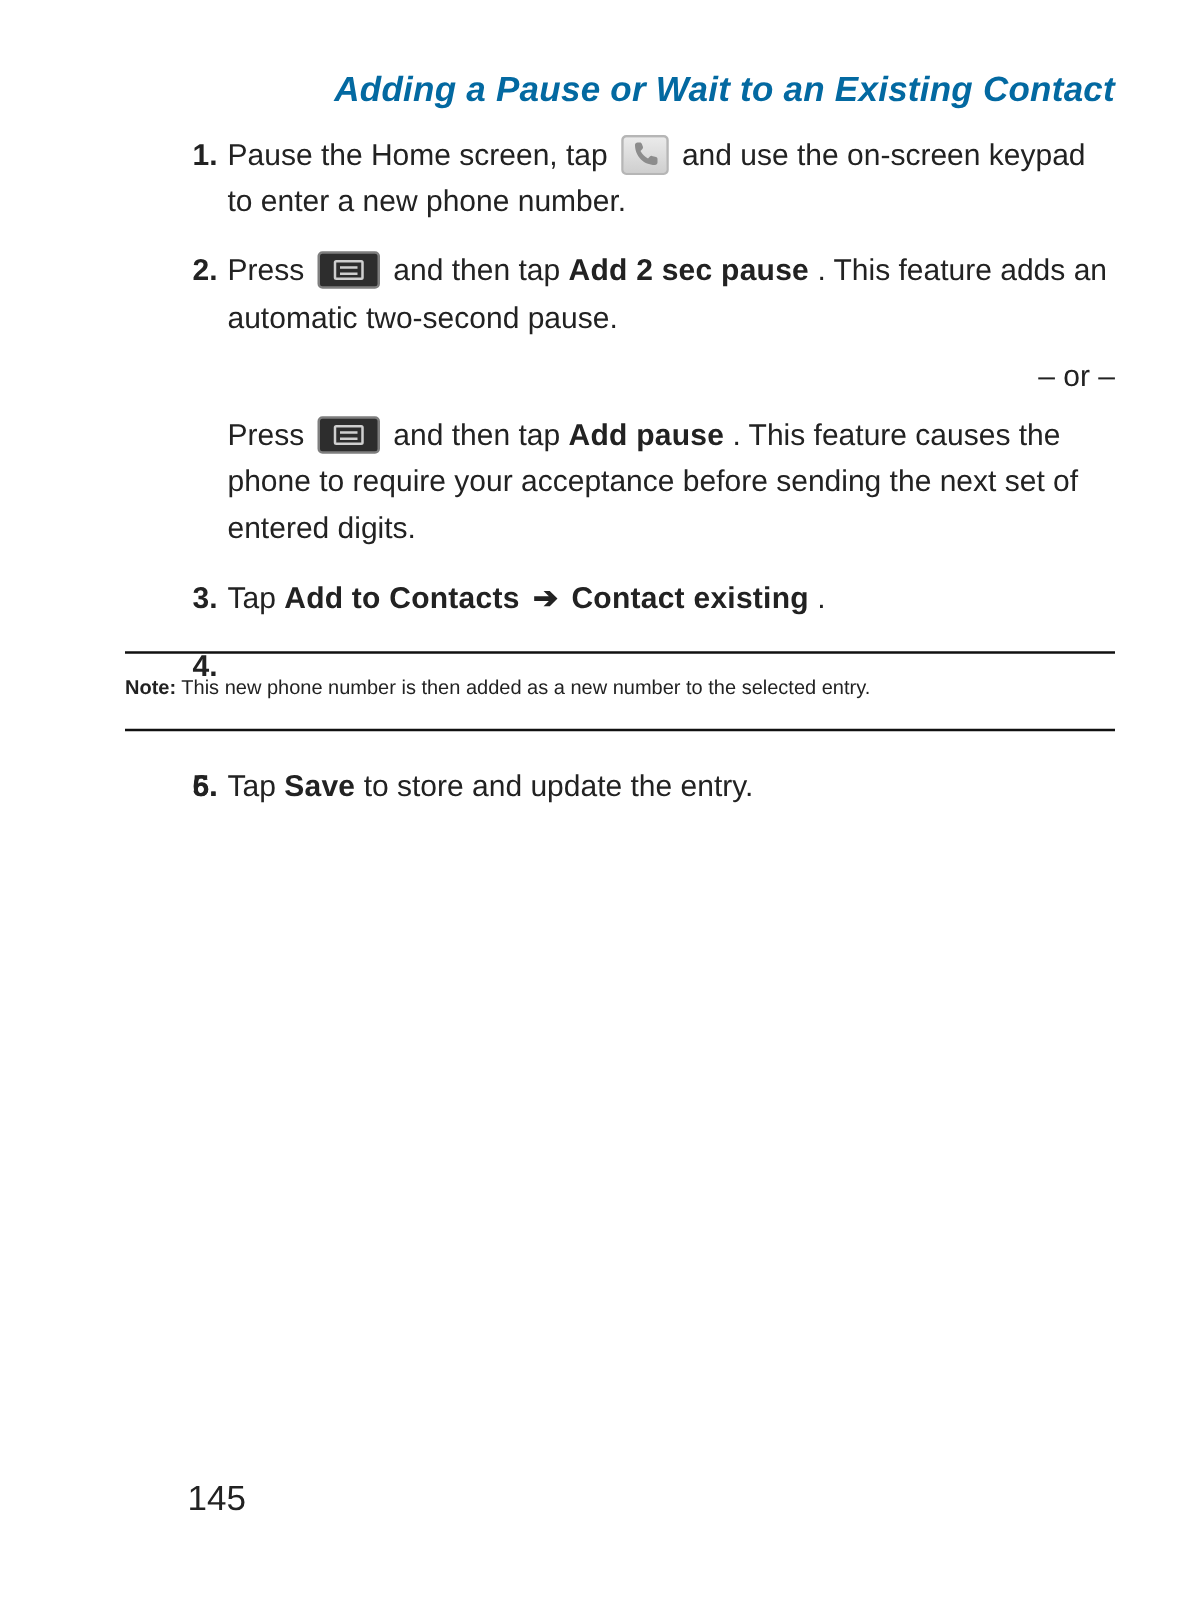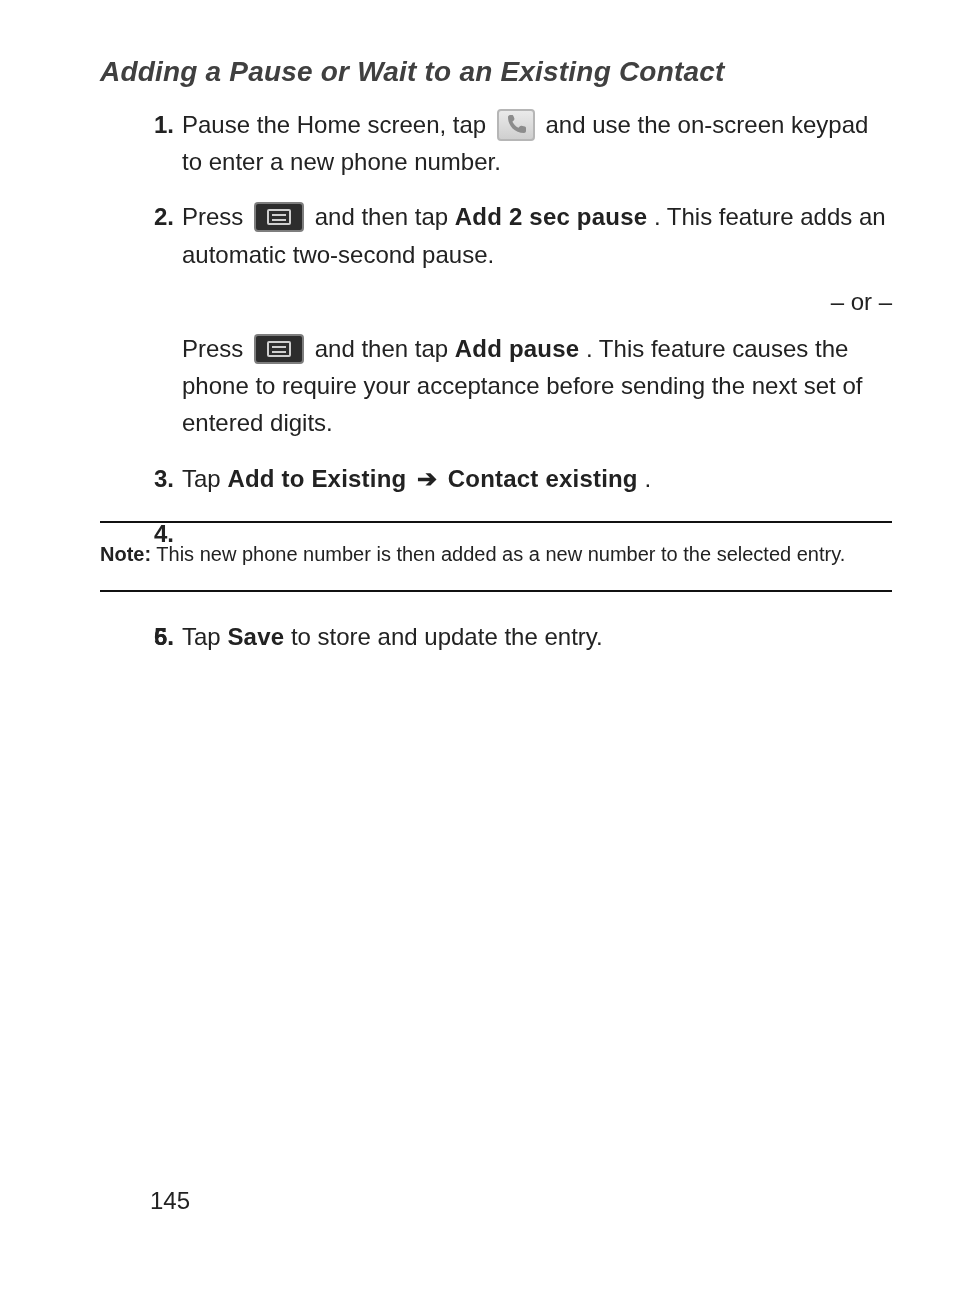--- a/index.html
+++ b/index.html
@@ -15,24 +15,25 @@
     color: #222;
   }
   .page {
     padding: 56px 62px 0 100px;
     box-sizing: border-box;
   }
   h2.section-title {
     font-family: "Arial Black", Arial, Helvetica, sans-serif;
     font-weight: 900;
     font-style: italic;
-    color: #404040;
+    color: #0369a1;
     font-size: 28px;
     margin: 0 0 18px 0;
     letter-spacing: 0.2px;
+    text-align: right;
   }
   ol.steps {
     list-style: none;
     margin: 0;
     padding: 0 0 0 34px;
   }
   ol.steps > li {
     position: relative;
     margin: 0 0 18px 0;
     padding-left: 48px;
@@ -110,37 +111,37 @@
   }
   .icon-menu .bars::before { top: 3px; }
   .icon-menu .bars::after  { top: 8px; }
 
   
   .note-block {
     margin: 24px 0 26px 0;
     padding: 16px 0 20px 0;
     border-top: 2px solid #111;
     border-bottom: 2px solid #111;
-    font-size: 20px;
+    font-size: 16px;
     line-height: 1.55;
   }
   .note-block .note-body {
     padding-left: 62px;
     text-indent: -62px;
   }
   .note-block .note-label {
     font-family: "Arial Black", Arial, Helvetica, sans-serif;
     font-weight: 900;
   }
 
   .page-number {
     position: absolute;
     left: 150px;
     bottom: 80px;
-    font-size: 24px;
+    font-size: 28px;
   }
 </style>
 </head>
 <body>
 
 <div class="page">
 
   <h2 class="section-title">Adding a Pause or Wait to an Existing Contact</h2>
 
   <ol class="steps">
@@ -169,21 +170,21 @@
       <span>Press </span>
       <span class="inline-icon icon-menu"><span class="bars"></span></span>
       <span> and then tap </span>
       <span class="bold">Add pause</span>
       <span>. This feature causes the phone to require your acceptance before sending the next set of entered digits.</span>
     </li>
 
     <li>
       <span class="num">3.</span>
       <span>Tap </span>
-      <span class="bold">Add to Existing</span>
+      <span class="bold">Add to Contacts</span>
       <span class="arrow"> ➔ </span>
       <span class="bold">Contact existing</span>
       <span>.</span>
     </li>
 
     <li>
       <span class="num">4.</span>
     </li>
   </ol>
 

